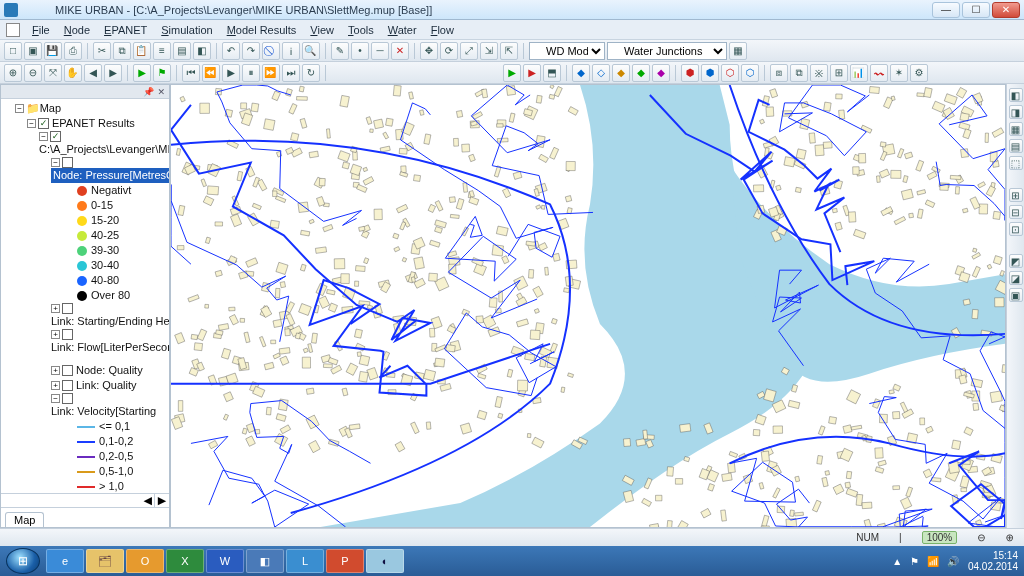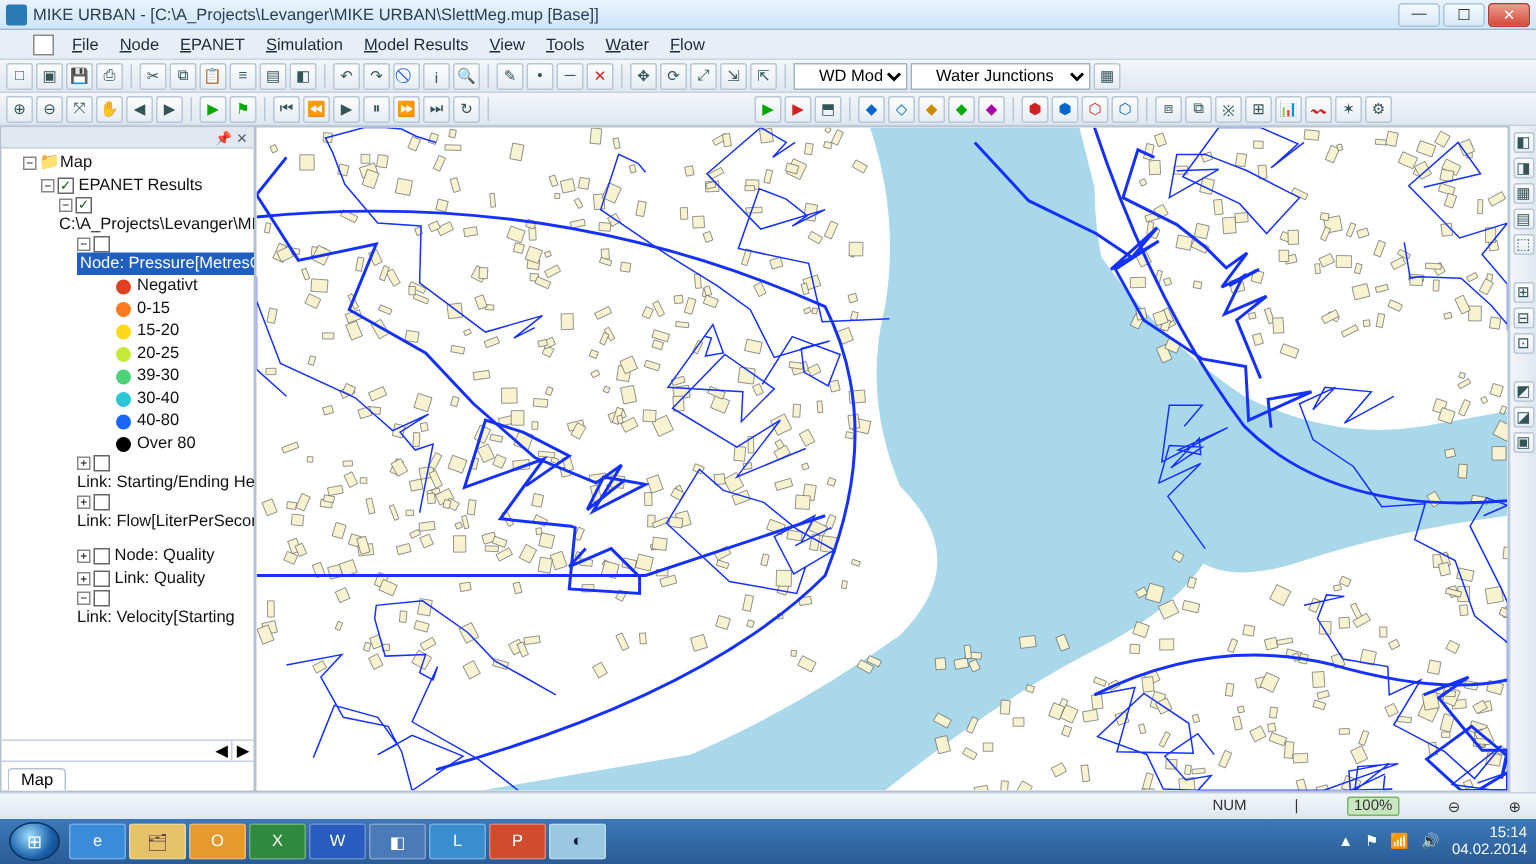--- a/index.html
+++ b/index.html
@@ -1,27 +1,27 @@
 <!DOCTYPE html>
 <html><head>
 <meta charset="utf-8">
 <style>
   * { box-sizing: border-box; margin: 0; padding: 0; font-family: "Segoe UI", Tahoma, sans-serif; }
   body { width: 1024px; height: 576px; background: #e8f0f8; overflow: hidden; font-size: 11px; }
   
   
   .titlebar { height: 20px; background: linear-gradient(#e9f3fd,#cde6fb); display: flex; align-items: center; padding: 0 4px; border-bottom: 1px solid #9fb8d0; }
   .titlebar .app-icon { width: 14px; height: 14px; background: #2a7ab8; border-radius: 2px; margin-right: 4px; }
-  .titlebar .title-text { flex: 1; color: #2b3d50; font-size: 11px; }
+  .titlebar .title-text { flex: 1; color: #2b3d50; font-size: 11px; margin-left: 33px; }
   .win-buttons { display: flex; gap: 2px; }
   .win-btn { width: 28px; height: 16px; border-radius: 3px; display:flex;align-items:center;justify-content:center;font-size:10px;color:#333;background:linear-gradient(#f7fbff,#d7e7f6);border:1px solid #a9c4dc;cursor:default;}
   .win-btn.close { background: linear-gradient(#f19b8f,#d14b3a); color:#fff; border-color:#b23b2c;}
   
   
-  .menubar { height: 20px; background:#e7eef6; display:flex; align-items:center; padding:0 22px; gap:2px; border-bottom:1px solid #c8d4e0;}
+  .menubar { height: 20px; background:#e7eef6; display:flex; align-items:center; padding:0 6px; gap:2px; border-bottom:1px solid #c8d4e0;}
   .menubar .doc-icon{width:14px;height:14px;background:#fff;border:1px solid #888;margin-right:4px;}
   .menubar span{padding:2px 6px;color:#1a2a3a;cursor:default;}
   .menubar span:first-letter{text-decoration:underline;}
   
   
   .toolbar { height: 22px; background: linear-gradient(#f3f6fa,#dfe7ef); border-bottom:1px solid #c5d0dc; display:flex; align-items:center; padding:0 4px; gap:2px; }
   .tbtn { width:18px; height:18px; background:linear-gradient(#fdfdfd,#e5ecf3); border:1px solid #b9c8d6; border-radius:2px; display:flex;align-items:center;justify-content:center;font-size:10px;color:#355;cursor:default;}
   .tsep{width:1px;height:16px;background:#b9c8d6;margin:0 3px;}
   select.tb-select{height:18px;font-size:11px;border:1px solid #9fb3c6;background:#fff;padding-left:12px;}
   
@@ -47,21 +47,21 @@
   .treepanel .tab{border:1px solid #b4c2d0;border-bottom:none;background:#fff;padding:1px 8px;font-size:11px;border-radius:3px 3px 0 0;}
   
   
   .mapwrap{flex:1;position:relative;border:1px solid #b4c2d0;background:#fff;overflow:hidden;}
   
   
   .righttb{width:18px;background:linear-gradient(90deg,#f3f6fa,#dfe7ef);border-left:1px solid #c5d0dc;display:flex;flex-direction:column;align-items:center;padding-top:4px;gap:3px;}
   .righttb .tbtn{width:14px;height:14px;}
   
   
-  .status{height:18px;background:linear-gradient(#f3f6fa,#dfe7ef);border-top:1px solid #c5d0dc;display:flex;align-items:center;justify-content:flex-end;padding:0 10px;gap:32px;font-size:10px;color:#333;}
+  .status{height:18px;background:linear-gradient(#f3f6fa,#dfe7ef);border-top:1px solid #c5d0dc;display:flex;align-items:center;justify-content:flex-end;padding:0 10px;gap:20px;font-size:10px;color:#333;}
   .status .zoom{background:#c8e6c0;border:1px solid #7ab36b;padding:0 4px;border-radius:2px;}
   
   
   .taskbar{height:30px;background:linear-gradient(#3c78b8,#2a5c96);display:flex;align-items:center;padding:0 6px;}
   .start-orb{width:34px;height:26px;background:radial-gradient(circle at 40% 35%,#9de0ff,#1a5fa8 60%,#0b3c72);border:1px solid #08335e;border-radius:50%;margin-right:6px;display:flex;align-items:center;justify-content:center;color:#fff;font-size:12px;}
   .task-icon{width:38px;height:24px;margin-right:2px;border:1px solid rgba(255,255,255,.3);border-radius:2px;display:flex;align-items:center;justify-content:center;color:#fff;font-size:11px;background:rgba(255,255,255,.08);}
   .tray{margin-left:auto;display:flex;align-items:center;gap:8px;color:#fff;font-size:10px;}
   .tray .clock{text-align:right;line-height:11px;}
   
   
@@ -212,21 +212,21 @@
                           <li>
                             <span class="legend-sw" style="background:#ff7a1a"></span>
                             <span class="tree-label">0-15</span>
                           </li>
                           <li>
                             <span class="legend-sw" style="background:#ffd91a"></span>
                             <span class="tree-label">15-20</span>
                           </li>
                           <li>
                             <span class="legend-sw" style="background:#c6ea3a"></span>
-                            <span class="tree-label">20-25</span>
+                            <span class="tree-label">40-25</span>
                           </li>
                           <li>
                             <span class="legend-sw" style="background:#4dd27a"></span>
                             <span class="tree-label">39-30</span>
                           </li>
                           <li>
                             <span class="legend-sw" style="background:#2ac6d6"></span>
                             <span class="tree-label">30-40</span>
                           </li>
                           <li>
@@ -257,20 +257,42 @@
                       </li>
                     <li>
                         <span class="tw">+</span>
                         <span class="cb"></span>
                         <span class="tree-label">Link: Quality</span>
                       </li>
                     <li>
                         <span class="tw">−</span>
                         <span class="cb"></span>
                         <span class="tree-label">Link: Velocity[Starting</span>
+                      <ul id="velocity-legend">
+                          <li>
+                            <span class="legend-ln" style="background:#5bb6e6"></span>
+                            <span class="tree-label">&lt;= 0,1</span>
+                          </li>
+                          <li>
+                            <span class="legend-ln" style="background:#1a3dff"></span>
+                            <span class="tree-label">0,1-0,2</span>
+                          </li>
+                          <li>
+                            <span class="legend-ln" style="background:#6a2bbf"></span>
+                            <span class="tree-label">0,2-0,5</span>
+                          </li>
+                          <li>
+                            <span class="legend-ln" style="background:#d99a1a"></span>
+                            <span class="tree-label">0,5-1,0</span>
+                          </li>
+                          <li>
+                            <span class="legend-ln" style="background:#e02a2a"></span>
+                            <span class="tree-label">&gt; 1,0</span>
+                          </li>
+                        </ul>
                     </li>
                   </ul>
                 </li>
               </ul>
             </li>
 
           </ul>
         </li>
       </ul>
     </div>

